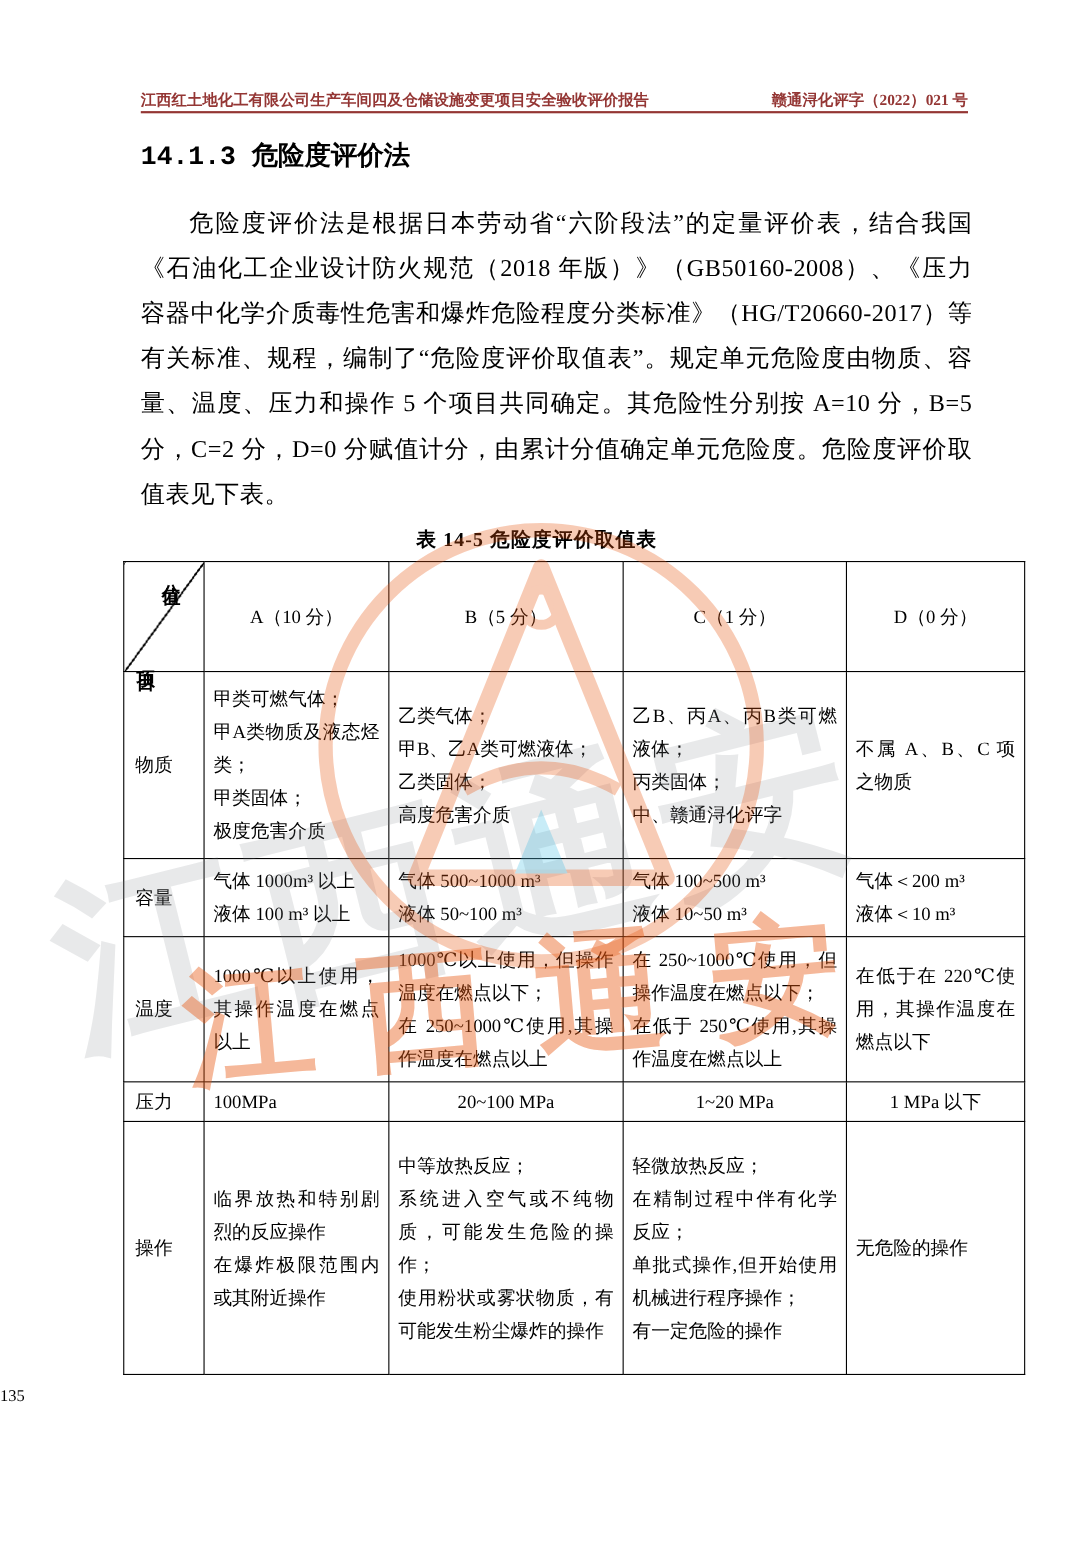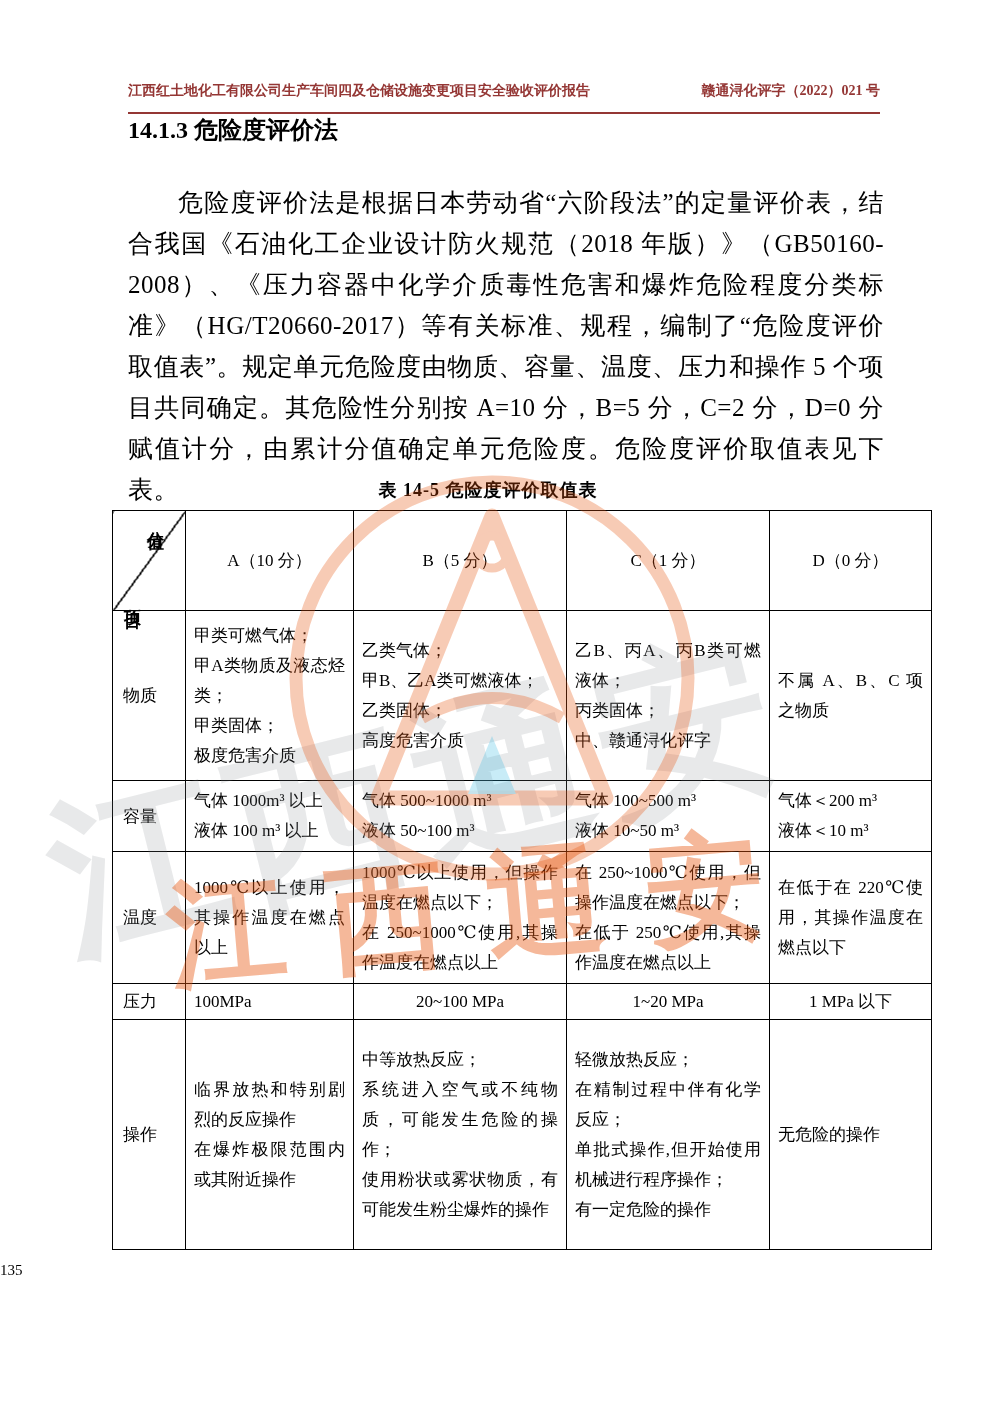--- a/index.html
+++ b/index.html
@@ -11,35 +11,35 @@
     overflow:hidden;
     font-family:"Liberation Serif","DejaVu Serif",serif;
     color:#000;
   }
 
   
   .doc-header{
     position:absolute;top:82px;left:128px;width:752px;
     display:flex;justify-content:space-between;align-items:flex-end;
     font-size:14px;font-weight:bold;color:#943634;
-    padding-bottom:12px;border-bottom:2.5px solid #943634;
+    padding-bottom:1px;border-bottom:2.5px solid #943634;
   }
   .doc-header span{white-space:nowrap;}
 
   
   .section-title{
-    position:absolute;top:114px;left:128px;width:752px;
+    position:absolute;top:125px;left:128px;width:752px;
     font-size:24px;font-weight:bold;
-    font-family:Liberation Serif, serif;
+    font-family:Liberation Mono, monospace;
   }
 
   
   .body-paragraph{
     position:absolute;top:182px;left:128px;width:756px;
-    font-size:25px;line-height:41px;
+    font-size:22px;line-height:41px;
     text-align:justify;text-indent:2em;
     letter-spacing:0.5px;
   }
 
   
   .table-wrap{position:absolute;top:478px;left:112px;width:752px;}
   .table-caption{
     text-align:center;font-size:18px;font-weight:bold;
     margin-bottom:8px;letter-spacing:1px;
   }

